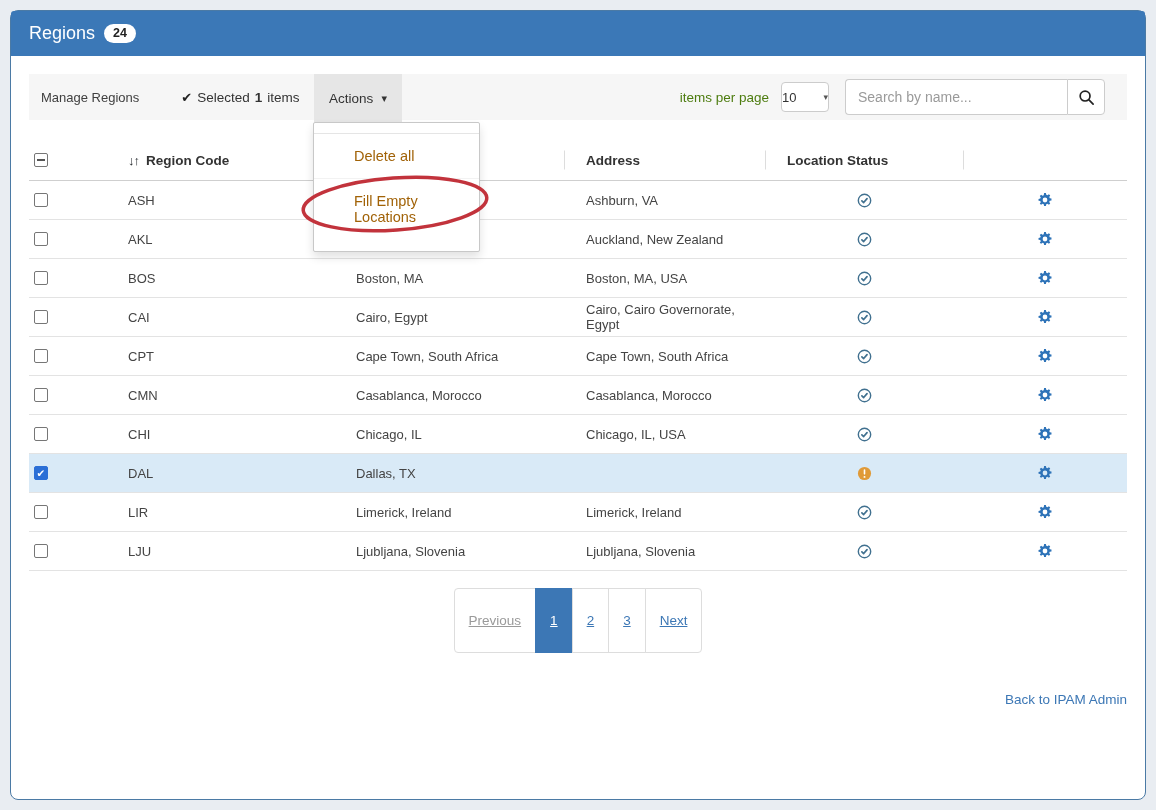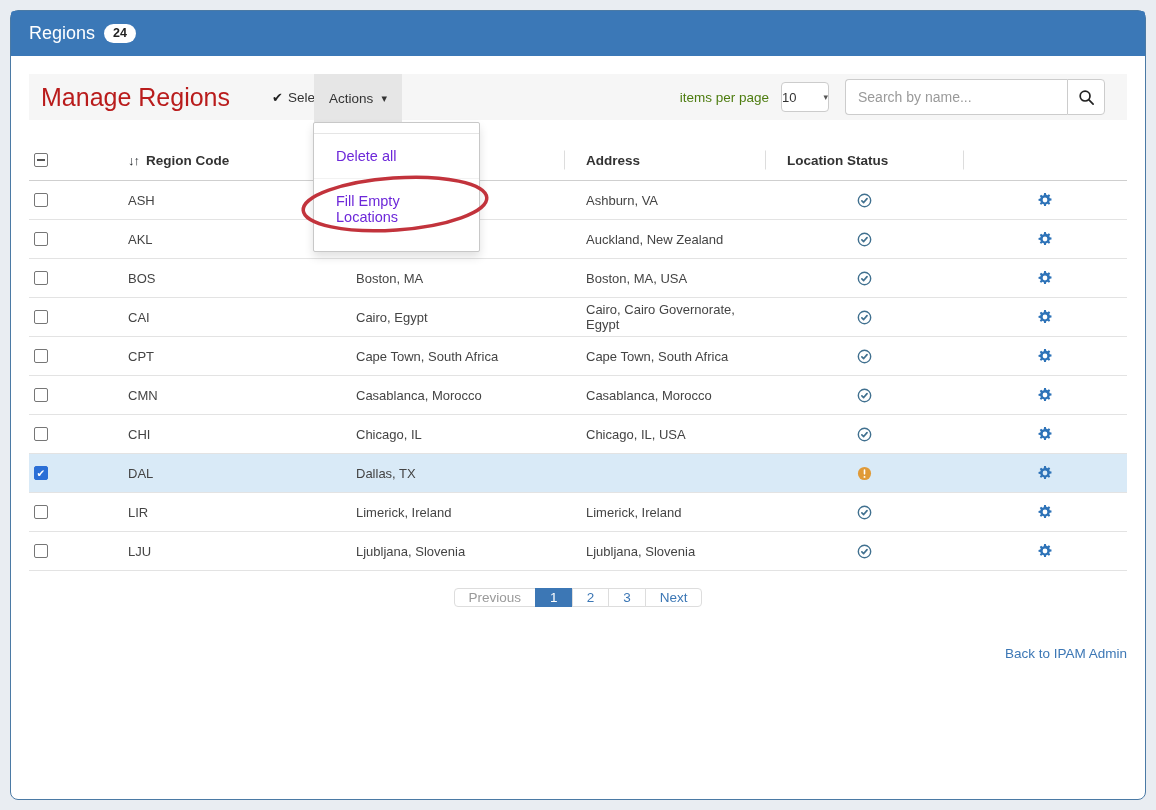--- a/index.html
+++ b/index.html
@@ -7,21 +7,21 @@
   .page { position:relative; width:1156px; height:810px; background:#e9edf2; overflow:hidden; }
 
   .card { position:absolute; inset:10px; background:#fff; border:1px solid #4b7aa5; border-radius:8px; }
   .card-header { height:45px; background:#3b78b7; border-radius:3px 3px 0 0; display:flex; align-items:center; padding:0 18px; }
   .card-title { color:#fff; font-size:18px; }
   .count-badge { background:#fff; color:#222; font-size:12.5px; font-weight:bold; border-radius:11px; padding:3px 9px; margin-left:9px; line-height:1; }
   .card-body { padding:18px; position:relative; }
 
   
   .toolbar { position:relative; height:46px; background:#f6f6f6; display:flex; align-items:center; }
-  .manage-title { font-size:25px; color:#b91c1c; margin-left:12px; }
+  .manage-title { font-size:13px; color:#404040; margin-left:12px; }
   .selected-info { margin-left:42px; font-size:13.5px; color:#333; display:flex; align-items:center; gap:5px; }
   .selected-info b { font-weight:bold; }
   .check-glyph { font-size:13px; color:#222; }
   .actions-btn { position:absolute; left:285px; top:0; width:88px; height:48px; background:#e6e6e6; display:flex; align-items:center; justify-content:center; gap:8px; font-size:13.5px; color:#333; cursor:pointer; z-index:5; }
   .caret { font-size:11px; color:#333; }
   .toolbar-right { margin-left:auto; display:flex; align-items:center; padding-right:22px; }
   .ipp-label { font-size:13.5px; color:#4d7c0f; margin-right:12px; }
   .ipp-select { width:48px; height:30px; background:#fff; border:1px solid #ccc; border-radius:4px; display:flex; align-items:center; justify-content:space-between; gap:5px; font-size:13px; color:#333; margin-right:16px; cursor:pointer; }
   .ipp-select .caret { font-size:9px; color:#555; }
   .search-group { display:flex; }
@@ -49,30 +49,30 @@
   .checkbox.checked { background:#2b6fd6; border-color:#2b6fd6; }
   .checkbox.checked::after { content:"\2714"; position:absolute; left:1.5px; top:-0.5px; color:#fff; font-size:10.5px; }
 
   .icon-btn { cursor:pointer; display:flex; }
 
   
   .dropdown { position:absolute; left:313px; top:122px; width:167px; background:#fff; border:1px solid #c8c8c8; border-radius:2px; box-shadow:0 5px 10px rgba(0,0,0,.12); z-index:20; padding-bottom:12px; }
   .dropdown-spacer { height:10px; }
   .dropdown-divider { height:1px; background:#e5e5e5; }
   .dropdown-divider.faint { background:#f2f2f2; }
-  .dropdown-item { padding:14px 22px; font-size:14.5px; color:#6d28d9; cursor:pointer; }
+  .dropdown-item { padding:14px 40px; font-size:14.5px; color:#a16207; cursor:pointer; }
 
   .annotation-svg { position:absolute; left:290px; top:170px; z-index:30; pointer-events:none; }
 
   
   .summary { margin-top:42px; text-align:center; font-size:13.5px; color:#333; }
   .summary b { font-weight:bold; }
   .pagination-wrap { margin-top:17px; display:flex; justify-content:center; }
   .pagination { display:inline-flex; }
-  .page-btn { padding:1px 14px; border:1px solid #ddd; margin-left:-1px; font-size:13.5px; color:#3c77b5; background:#fff; cursor:pointer; }
+  .page-btn { padding:24px 14px; border:1px solid #ddd; margin-left:-1px; font-size:13.5px; color:#3c77b5; background:#fff; cursor:pointer;text-decoration:underline; }
   .page-btn.prev { color:#9a9a9a; margin-left:0; border-radius:4px 0 0 4px; }
   .page-btn.next { border-radius:0 4px 4px 0; }
   .page-btn.active { background:#3c77b5; border-color:#3c77b5; color:#fff; }
   .back-link-row { margin-top:37px; text-align:right; }
   .back-link { font-size:13.5px; color:#3c77b5; text-decoration:none; cursor:pointer; }
 </style>
 </head>
 <body>
 
 <div class="page">

